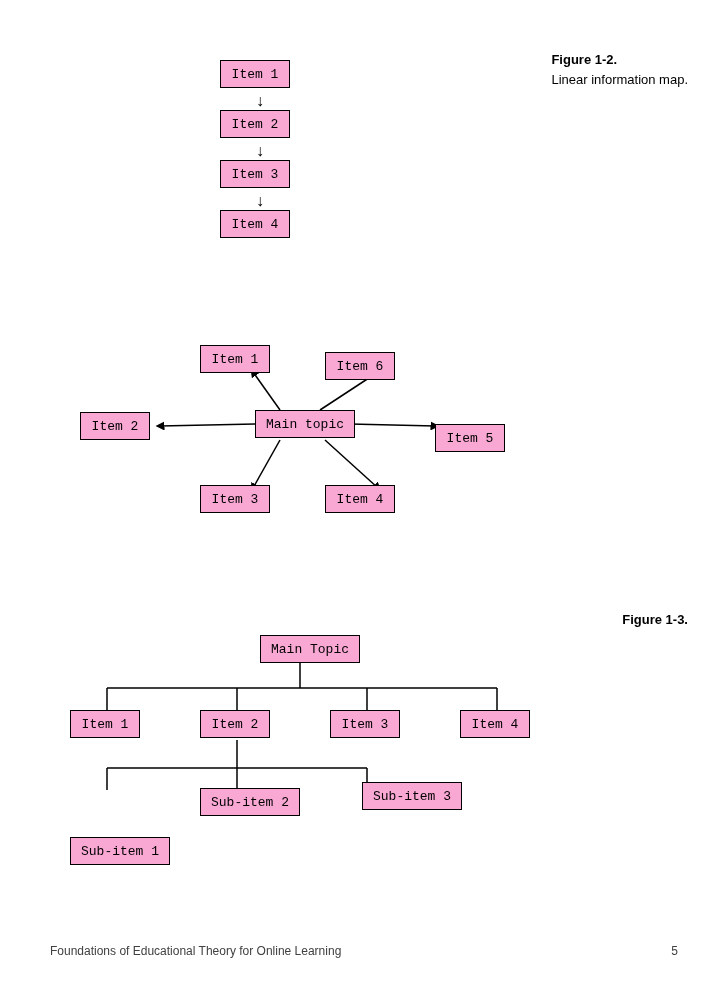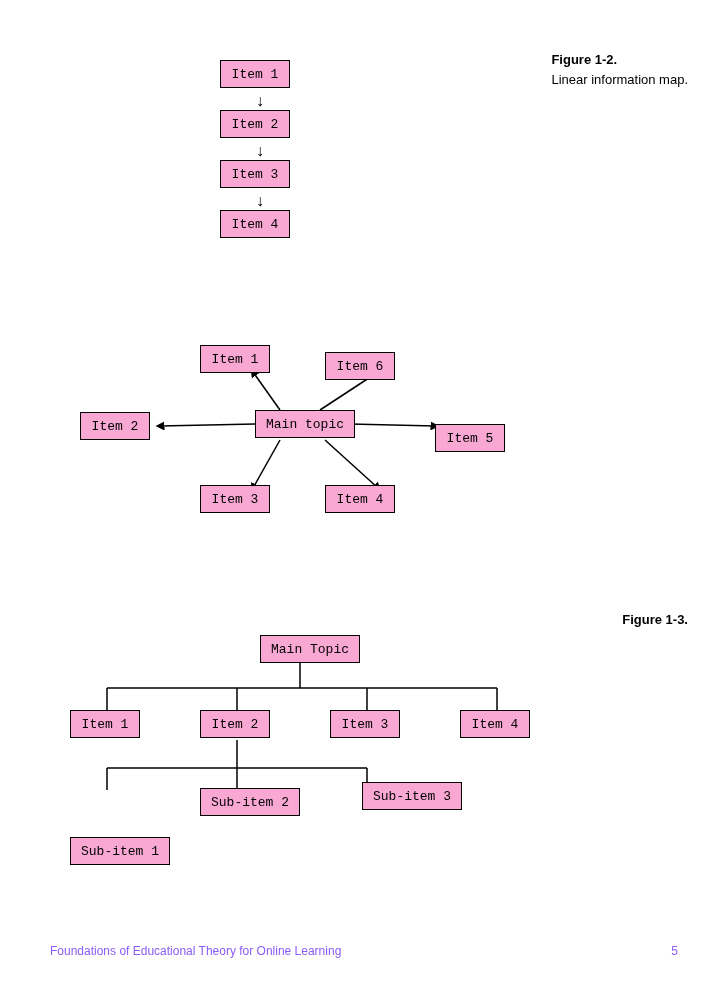--- a/index.html
+++ b/index.html
@@ -203,21 +203,21 @@
       position: absolute;
       bottom: 25px;
       left: 0;
       right: 0;
       display: flex;
       justify-content: space-between;
       align-items: center;
       padding: 0 50px;
       font-family: Arial, sans-serif;
       font-size: 12px;
-      color: #8b5cf6;
+      color: #404040;
     }
 
     .section-divider {
       height: 40px;
     }
   </style>
 </head>
 <body>
 
 <div class="page">

